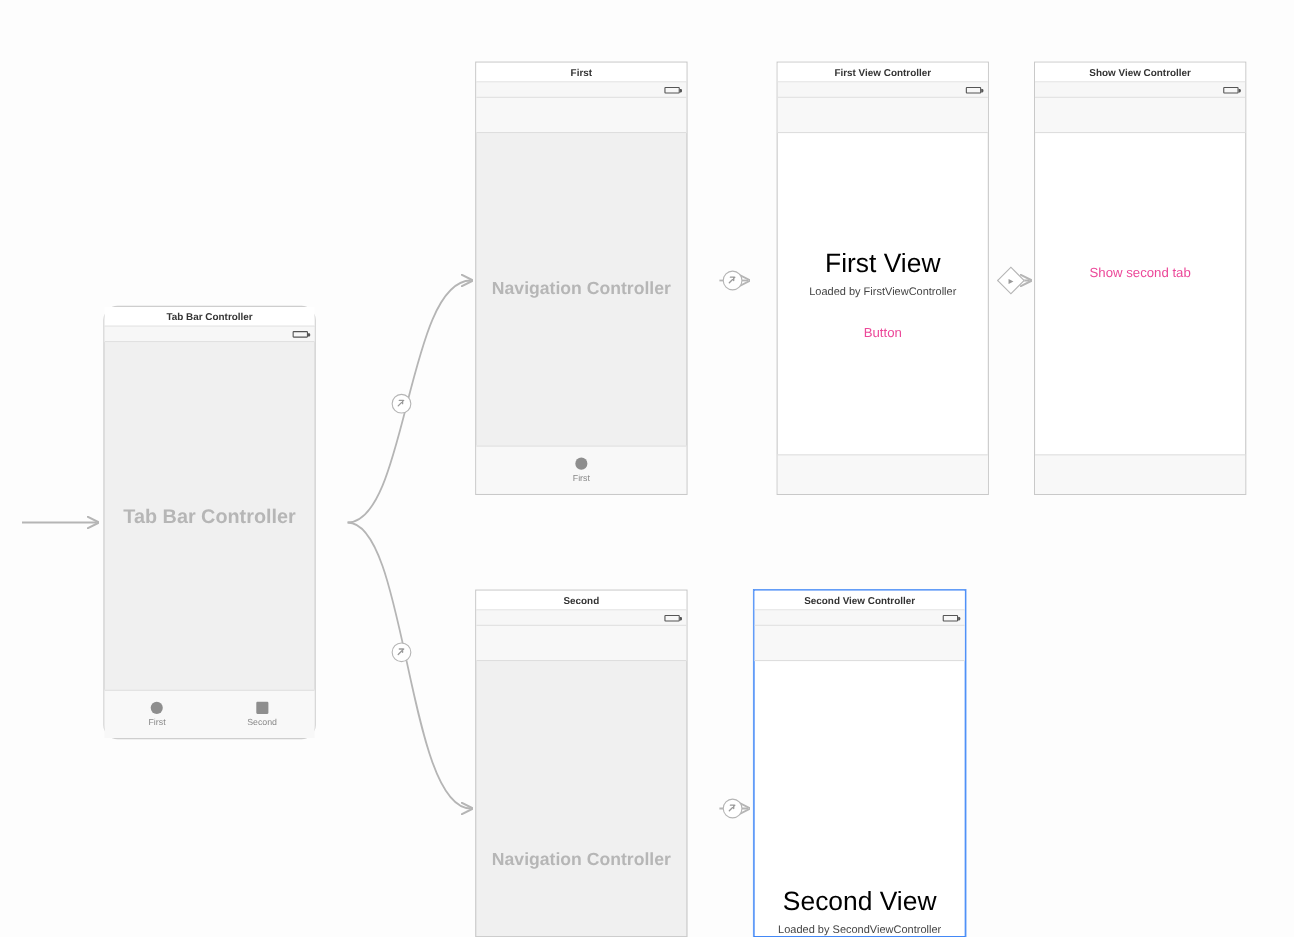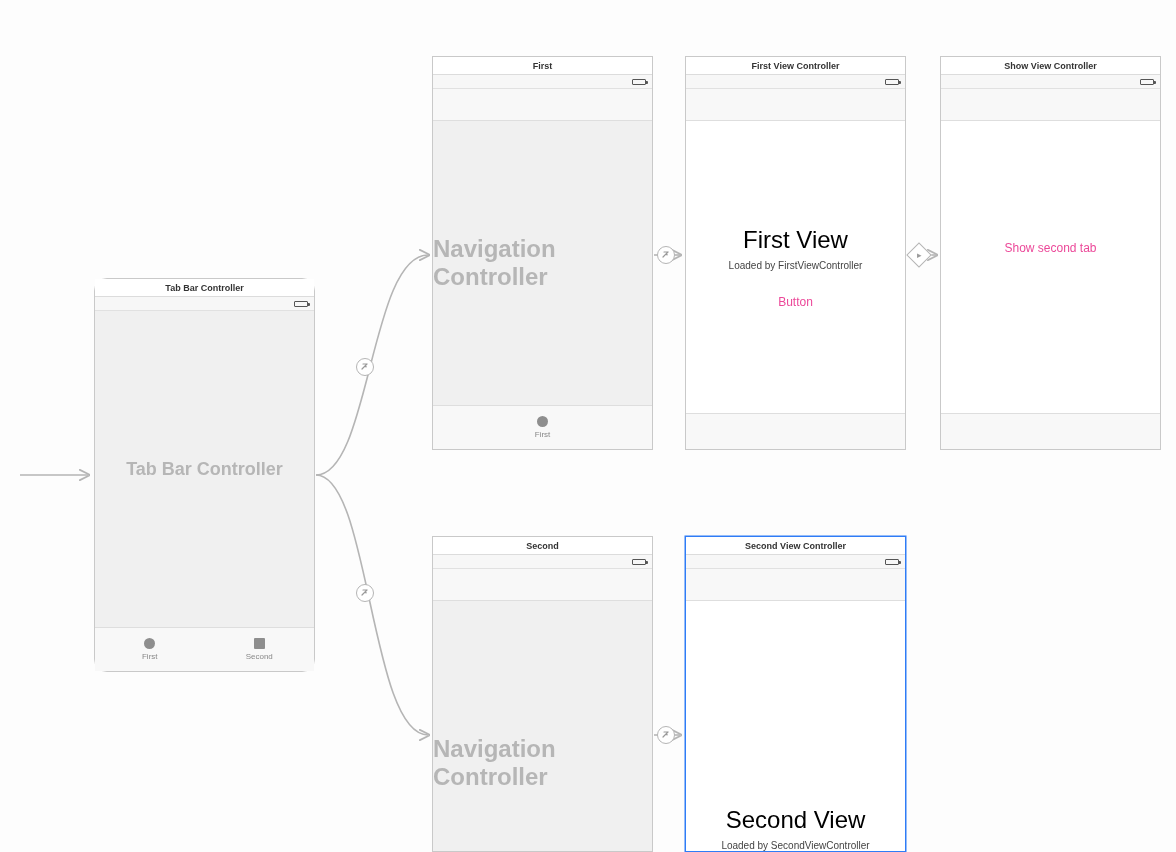--- a/index.html
+++ b/index.html
@@ -8,21 +8,21 @@
     width: 1176px; height: 852px;
     background: #fdfdfd;
     font-family: -apple-system, "Helvetica Neue", Helvetica, Arial, sans-serif;
     overflow: hidden;
   }
   .canvas { position: relative; width: 1176px; height: 852px; }
 
   
   .scene {
     position: absolute;
-    width: 221px; height: 394px;
+    width: 193px; height: 394px;
     border: 1px solid #c9c9c9;
     display: flex;
     flex-direction: column;
     background: #fff;
   }
   .scene.faded { background: #f0f0f0; }
   .scene.selected { border-color: #2f7cf6; box-shadow: 0 0 0 0.5px #2f7cf6; }
 
   .scene .title-strip {
     height: 18px;
@@ -72,21 +72,21 @@
   .tab-icon-circle {
     width: 11px; height: 11px; border-radius: 50%;
     background: #8e8e8e;
   }
   .tab-icon-square {
     width: 11px; height: 11px; border-radius: 1px;
     background: #8e8e8e;
   }
 
   .nav-placeholder {
-    color: #b6b6b6; font-size: 24px; font-weight: 600;
+    color: #b6b6b6; font-size: 16px; font-weight: 600;
   }
   .tabbar-placeholder {
     color: #b6b6b6; font-size: 18px; font-weight: 700;
   }
 
   .heading { font-size: 24px; font-weight: 500; color: #000000; }
   .subheading { font-size: 10px; color: #444; margin-top: 6px; }
   .ios-button { font-size: 12px; color: #ec4899; margin-top: 24px; cursor: default; }
 
   
@@ -200,21 +200,21 @@
     <div class="title-strip">Second</div>
     <div class="status-bar">
         <div class="battery"></div>
       </div>
     <div class="navbar"></div>
     <div class="body" style="justify-content:flex-end; padding-bottom:60px;">
       <div class="nav-placeholder">Navigation Controller</div>
     </div>
   </div>
 
-  <div class="scene" style="left:685px; top:56px;">
+  <div class="scene" style="left:706px; top:56px;">
     <div class="title-strip">First View Controller</div>
     <div class="status-bar">
         <div class="battery"></div>
       </div>
     <div class="navbar"></div>
     <div class="body">
       <div class="heading">First View</div>
       <div class="subheading">Loaded by FirstViewController</div>
       <div class="ios-button">Button</div>
     </div>

